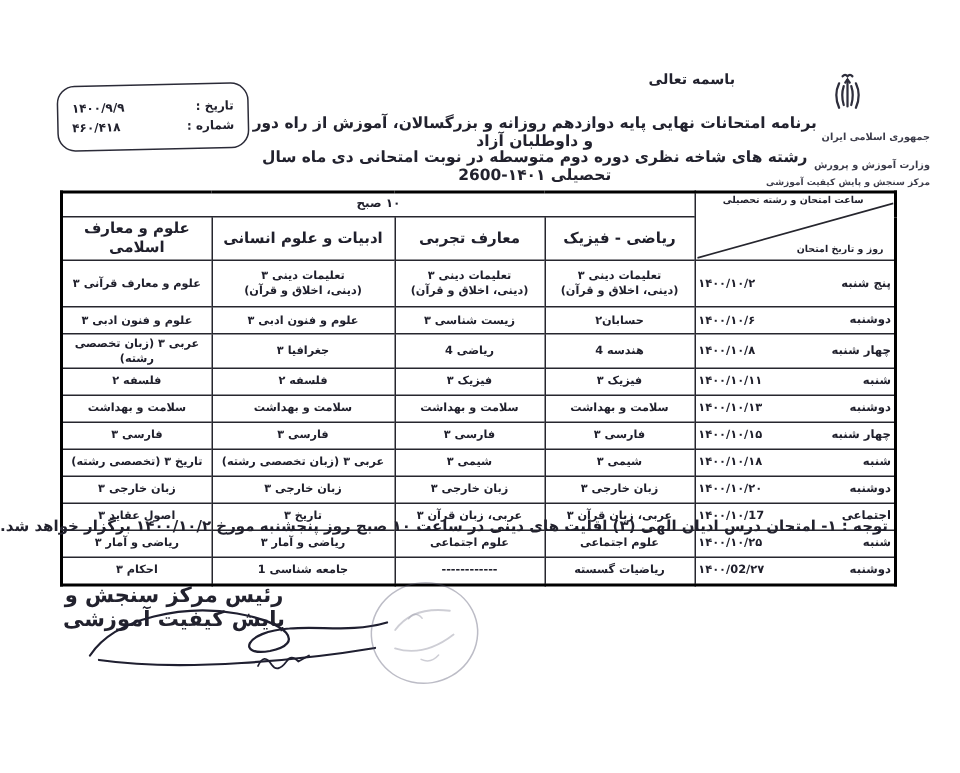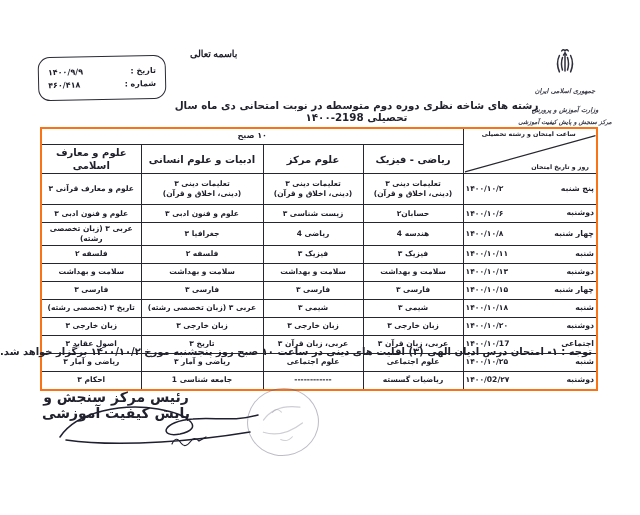--- a/index.html
+++ b/index.html
@@ -7,25 +7,25 @@
     width:640px;height:515px;overflow:hidden;
     background:#ffffff;
     font-family:"DejaVu Sans",sans-serif;
     color:#22222e;
   }
   .page{position:relative;width:640px;height:515px;direction:rtl;}
 
   
   .bismillah{
     position:absolute;top:48px;left:190px;width:300px;
-    text-align:left;font-size:9.5px;font-weight:bold;font-family:Liberation Serif, serif;
+    text-align:right;font-size:9.5px;font-weight:bold;
   }
   .letterhead{
     position:absolute;top:48px;right:20px;width:110px;
-    text-align:center;color:#3c3c4a;font-style:italic;
+    color:#3c3c4a;
   }
   .emblem{display:block;margin:0 auto;}
   .lh-country{font-size:6.5px;margin-top:9px;font-weight:bold;}
   .lh-ministry{font-size:6.5px;margin-top:11px;font-weight:bold;}
   .lh-center{font-size:6px;margin-top:4px;font-weight:bold;}
 
   .refbox{
     position:absolute;top:56px;left:38px;width:128px;height:44px;
     border:1.5px solid #2b2b38;border-radius:12px;
     transform:rotate(-1.2deg);
@@ -41,21 +41,21 @@
   }
   .title2{
     position:absolute;top:99px;right:95px;left:168px;
     text-align:center;font-size:10.3px;font-weight:bold;letter-spacing:.1px;
   }
 
   
   table.sched{
     position:absolute;top:127px;right:42px;width:556px;
     border-collapse:collapse;table-layout:fixed;direction:rtl;
-    border:2px solid #f97316;
+    border:2px solid #000000;
   }
   table.sched td{
     border:1px solid #26262e;
     font-size:7.5px;font-weight:bold;text-align:center;vertical-align:middle;
     padding:1px 2px;line-height:1.3;white-space:pre-line;color:#20202c;
   }
   td.corner{position:relative;padding:0;}
   .corner-top{
     position:absolute;top:1px;left:2px;right:4px;
     text-align:center;font-size:6.3px;
@@ -116,21 +116,22 @@
     <div class="refline">
       <span>تاریخ :</span>
       <span>۱۴۰۰/۹/۹</span>
     </div>
     <div class="refline">
       <span>شماره :</span>
       <span>۴۶۰/۴۱۸</span>
     </div>
   </div>
 
-  <div class="title2">رشته های شاخه نظری دوره دوم متوسطه در نوبت امتحانی دی ماه سال تحصیلی 2198-۱۴۰۰</div>
+  <div class="title1">برنامه امتحانات نهایی پایه دوازدهم روزانه و بزرگسالان، آموزش از راه دور و داوطلبان آزاد</div>
+  <div class="title2">رشته های شاخه نظری دوره دوم متوسطه در نوبت امتحانی دی ماه سال تحصیلی ۱۴۰۱-2600</div>
 
   <table class="sched">
     <colgroup>
       <col style="width:134px">
         <col style="width:100px">
         <col style="width:100px">
         <col style="width:122px">
         <col style="width:100px">
     </colgroup>
     <tbody>
@@ -139,21 +140,21 @@
           <svg viewBox="0 0 134 40" preserveAspectRatio="none">
               <line x1="1" y1="39" x2="133" y2="6" stroke="#26262e" stroke-width="1"></line>
             </svg>
           <span class="corner-top">ساعت امتحان و رشته تحصیلی</span>
           <span class="corner-bottom">روز و تاریخ امتحان</span>
         </td>
         <td colspan="4">۱۰ صبح</td>
       </tr>
       <tr class="head-row">
         <td>ریاضی - فیزیک</td>
-        <td>علوم مرکز</td>
+        <td>معارف تجربی</td>
         <td>ادبیات و علوم انسانی</td>
         <td>علوم و معارف اسلامی</td>
       </tr>
 
       <tr class="data-row tall">
         <td class="daydate"><span class="dd-wrap"><span class="dd-day">پنج شنبه</span><span class="dd-date">۱۴۰۰/۱۰/۲</span></span></td>
         <td>تعلیمات دینی ۳
 (دینی، اخلاق و قرآن)</td>
         <td>تعلیمات دینی ۳
 (دینی، اخلاق و قرآن)</td>

